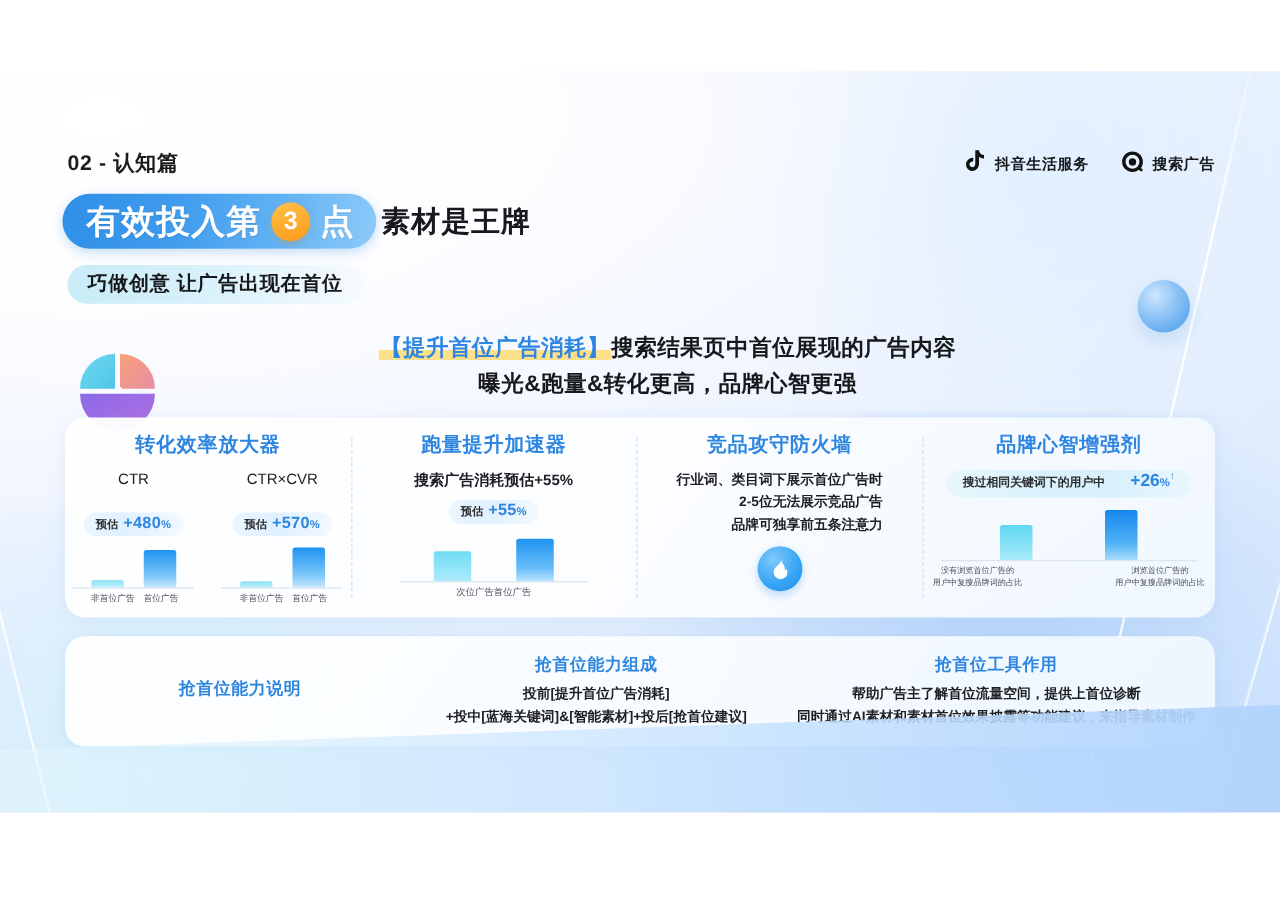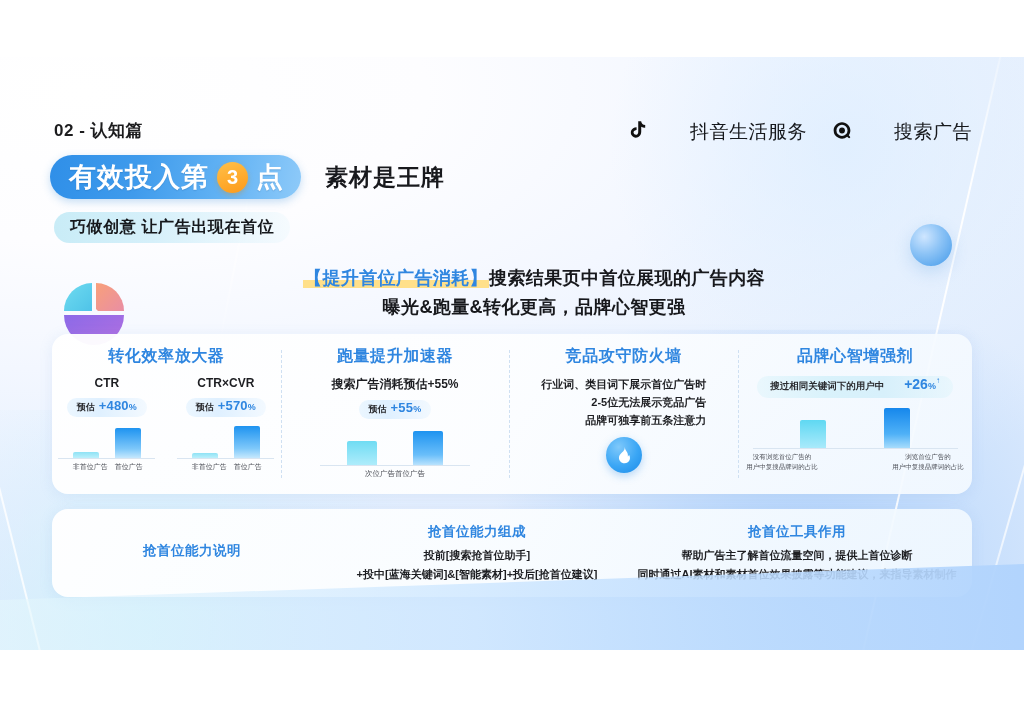--- a/index.html
+++ b/index.html
@@ -63,26 +63,26 @@
   
   .kicker {
     position: absolute; left: 54px; top: 62px;
     font-size: 17px; font-weight: 700; color: #1c1c1e; letter-spacing: .5px;
   }
   .brandbar {
     position: absolute; right: 52px; top: 62px;
     display: flex; align-items: center; gap: 26px;
   }
   .brand { display: flex; align-items: center; gap: 7px; }
-  .brand-label { font-size: 19px; font-weight: 400; color: #16181c; letter-spacing: .5px; margin-left: 36px; }
+  .brand-label { font-size: 12px; font-weight: 700; color: #16181c; letter-spacing: .5px; }
 
   
   .title-row {
     position: absolute; left: 50px; top: 98px;
-    display: flex; align-items: center; gap: 24px;
+    display: flex; align-items: center; gap: 4px;
   }
   .title-pill {
     display: flex; align-items: center; gap: 6px;
     height: 44px; padding: 0 17px 0 19px;
     border-radius: 22px;
     background: linear-gradient(100deg, #2f8fe8 0%, #3f9bec 35%, #63b3f4 70%, #8ecaf9 100%);
     box-shadow: 0 3px 9px rgba(70,150,220,.30);
   }
   .title-pill-txt {
     font-size: 27px; font-weight: 900; color: #fff; letter-spacing: 1px;
@@ -145,21 +145,21 @@
     border-left: 1px dashed #cfe0f2;
   }
   .col-title {
     font-size: 16px; font-weight: 900; color: #2f86e0; letter-spacing: .6px;
     margin-bottom: 9px;
   }
 
   
   .metrics { display: flex; gap: 22px; }
   .metric { display: flex; flex-direction: column; align-items: center; width: 97px; }
-  .metric-name { font-size: 12px; font-weight: 700; color: #1d1e22; margin-bottom: 8px; }
+  .metric-name { font-size: 12px; font-weight: 400; color: #1d1e22; margin-bottom: 20px; }
   .est-pill {
     display: flex; align-items: baseline; gap: 4px;
     height: 19px; padding: 0 10px; border-radius: 10px;
     background: linear-gradient(90deg, rgba(221,240,255,.55) 0%, #dff0ff 40%, rgba(223,240,255,.35) 100%);
   }
   .est-label { font-size: 9px; font-weight: 700; color: #2b2c30; }
   .est-val { font-size: 13px; font-weight: 900; color: #2f86e0; letter-spacing: .2px; }
   .est-val .pct { font-size: 9px; }
 
   .bars { display: flex; align-items: flex-end; gap: 16px; height: 34px; margin-top: 7px; }
@@ -397,21 +397,21 @@
       </div>
     </div>
   </div>
 
   <div class="card-bottom">
     <div class="bcol c1">
       <div class="bcol-title">抢首位能力说明</div>
     </div>
     <div class="bcol c2">
       <div class="bcol-title">抢首位能力组成</div>
-      <div class="bcol-line">投前[搜索抢首位助手]</div>
+      <div class="bcol-line">投前[提升首位广告消耗]</div>
       <div class="bcol-line">+投中[蓝海关键词]&amp;[智能素材]+投后[抢首位建议]</div>
     </div>
     <div class="bcol c3">
       <div class="bcol-title">抢首位工具作用</div>
       <div class="bcol-line">帮助广告主了解首位流量空间，提供上首位诊断</div>
       <div class="bcol-line">同时通过AI素材和素材首位效果披露等功能建议，来指导素材制作</div>
     </div>
   </div>
 
   <div class="bottom-band"></div>

